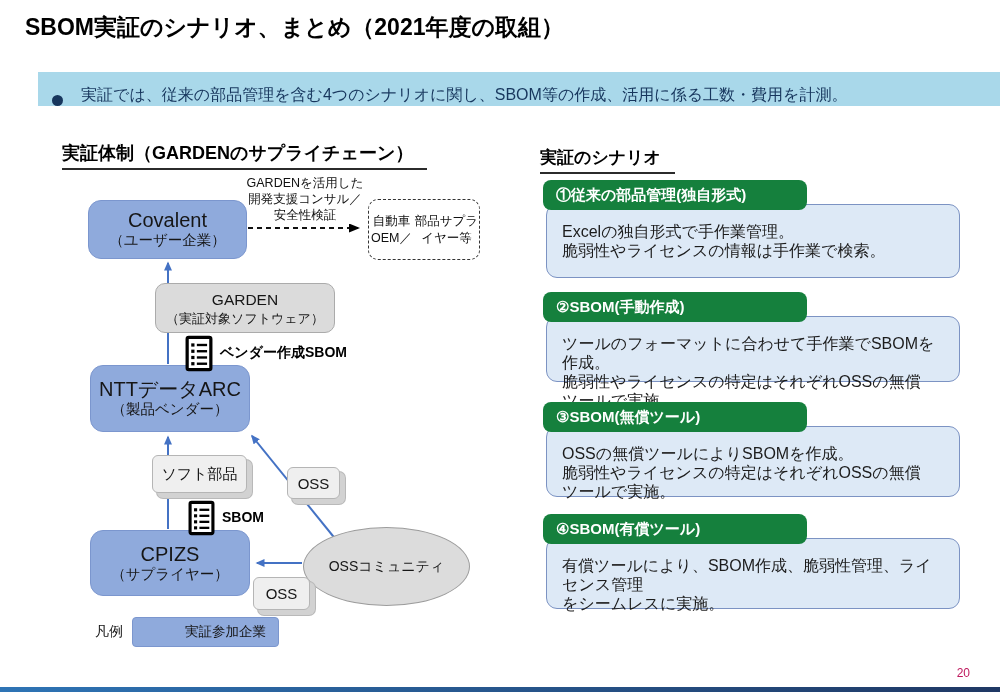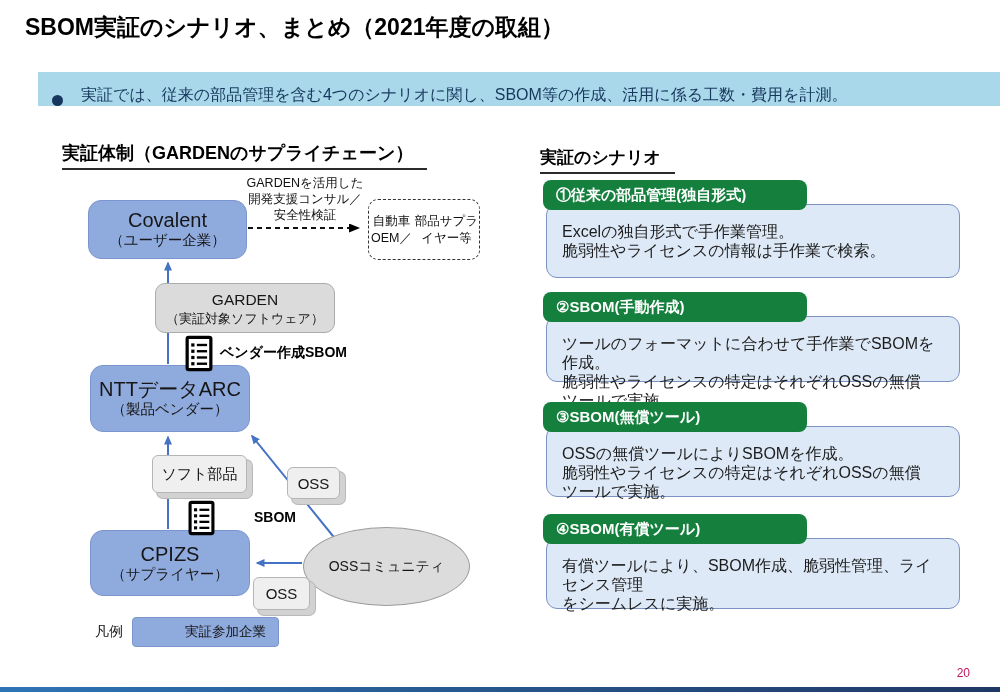--- a/index.html
+++ b/index.html
@@ -140,21 +140,21 @@
     <rect x="2" y="2" width="22" height="30" rx="1.5" fill="#fff" stroke="#000" stroke-width="3"></rect>
     <rect x="5.8" y="7.6" width="3" height="3" fill="#000"></rect>
       <rect x="11" y="8" width="9.5" height="2.2" fill="#000"></rect>
     <rect x="5.8" y="13.4" width="3" height="3" fill="#000"></rect>
       <rect x="11" y="13.8" width="9.5" height="2.2" fill="#000"></rect>
     <rect x="5.8" y="19.2" width="3" height="3" fill="#000"></rect>
       <rect x="11" y="19.6" width="9.5" height="2.2" fill="#000"></rect>
     <rect x="5.8" y="25" width="3" height="3" fill="#000"></rect>
       <rect x="11" y="25.4" width="9.5" height="2.2" fill="#000"></rect>
   </svg>
-  <div class="icon-label" style="left:222px;top:509px;margin-left:32px;">SBOM</div>
+  <div class="icon-label" style="left:222px;top:509px;">SBOM</div>
 
   <div class="blue-box" style="left:90px;top:530px;width:158px;height:64px;">
     <div class="l1">CPIZS</div>
     <div class="l2">（サプライヤー）</div>
   </div>
 
   <div class="ellipse" style="left:303px;top:527px;width:165px;height:77px;">
     <span>OSSコミュニティ</span>
   </div>
 

